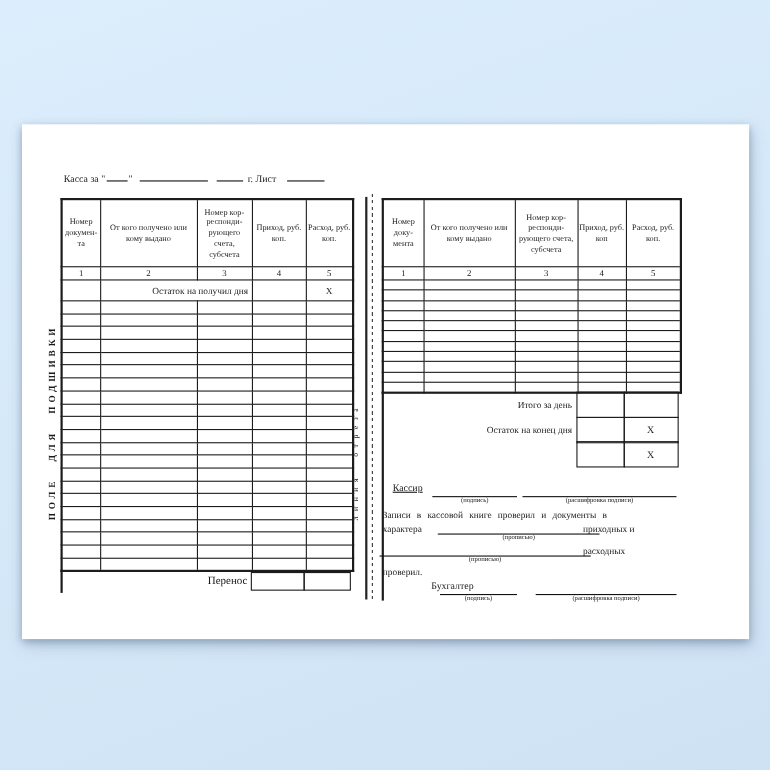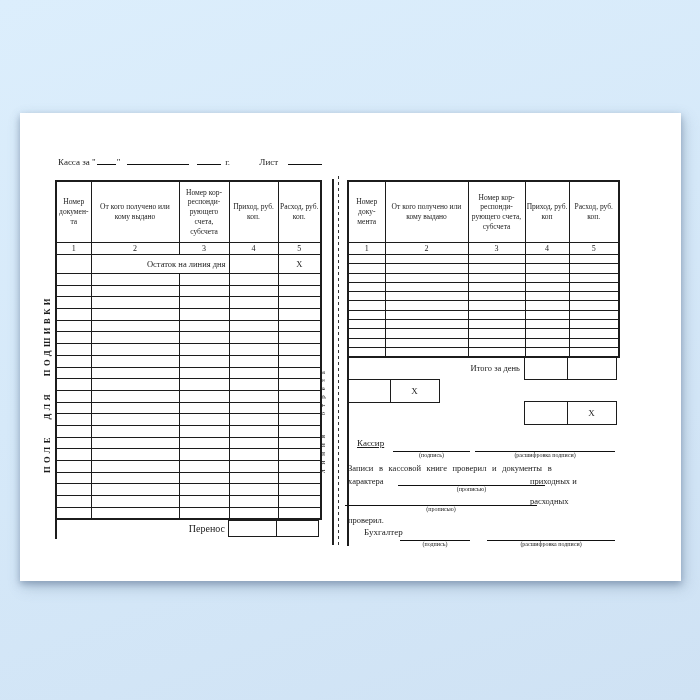--- a/index.html
+++ b/index.html
@@ -24,21 +24,21 @@
     position:absolute;left:318px;top:63px;width:1.2px;height:372px;
     background:repeating-linear-gradient(180deg,#333 0 3px,transparent 3px 6px);
   }
   
   .kassa-line{position:absolute;left:38px;top:42px;font-size:9px;white-space:nowrap;}
   .ul{display:inline-block;border-bottom:1.2px solid #111;height:9px;vertical-align:baseline;}
   .w18{width:19px;margin:0 1px;}
   .w62{width:62px;margin-left:4px;}
   .w24{width:24px;margin-left:6px;margin-right:2px;}
   .w34{width:34px;margin-left:8px;}
-  .list-gap{margin-left:27px;}
+  .list-gap{}
   
   table{border-collapse:collapse;table-layout:fixed;position:absolute;border:2px solid #1c1c1c;}
   th,td{border:1px solid #1c1c1c;padding:0;text-align:center;vertical-align:middle;overflow:hidden;}
   .hrow th{height:60px;font-size:7.5px;font-weight:normal;line-height:1.3;padding:0 1px;}
   .nrow td{height:11px;font-size:8px;}
   .orow td{height:18px;font-size:8.5px;}
   .orow .lbl{text-align:right;padding-right:3px;}
   .xmark{font-size:9px;}
   .ltable{left:35px;top:67px;width:265px;}
   .rtable{left:327px;top:67px;width:271px;}
@@ -102,21 +102,21 @@
       </tr>
       <tr class="nrow">
         <td>1</td>
         <td>2</td>
         <td>3</td>
         <td>4</td>
         <td>5</td>
       </tr>
       <tr class="orow">
         <td></td>
-        <td colspan="2" class="lbl">Остаток на линия дня</td>
+        <td colspan="2" class="lbl">Остаток на получил дня</td>
         <td></td>
         <td class="xmark">X</td>
       </tr>
     </thead>
     <tbody>
         <tr>
           <td></td>
           <td></td>
           <td></td>
           <td></td>
@@ -382,20 +382,21 @@
   </table>
 
   <div class="rborder-ext"></div>
   <div class="totals">
     <div class="trow">
       <div class="tlabel">Итого за день</div>
       <div class="tcell"></div>
       <div class="tcell c2"></div>
     </div>
     <div class="trow">
+      <div class="tlabel">Остаток на конец дня</div>
       <div class="tcell"></div>
       <div class="tcell c2">X</div>
     </div>
     <div class="trow">
       <div class="tlabel"></div>
       <div class="tcell"></div>
       <div class="tcell c2">X</div>
     </div>
   </div>
 
@@ -415,21 +416,21 @@
   </div>
   <div class="stext right-word" style="left:510px;top:363px;width:87px;">приходных и</div>
 
   <div class="sigline" style="left:325px;top:383px;width:192px;">
     <span class="cap">(прописью)</span>
   </div>
   <div class="stext right-word" style="left:510px;top:383px;width:83px;">расходных</div>
 
   <div class="stext" style="left:328px;top:402px;">проверил.</div>
 
-  <div class="slabel" style="left:344px;top:414px;">Бухгалтер</div>
+  <div class="slabel" style="left:328px;top:414px;padding-left:44px;">Бухгалтер</div>
   <div class="sigline" style="left:380px;top:418px;width:70px;">
     <span class="cap">(подпись)</span>
   </div>
   <div class="sigline" style="left:467px;top:418px;width:128px;">
     <span class="cap">(расшифровка подписи)</span>
   </div>
 
 </div>
 
 </body></html>

